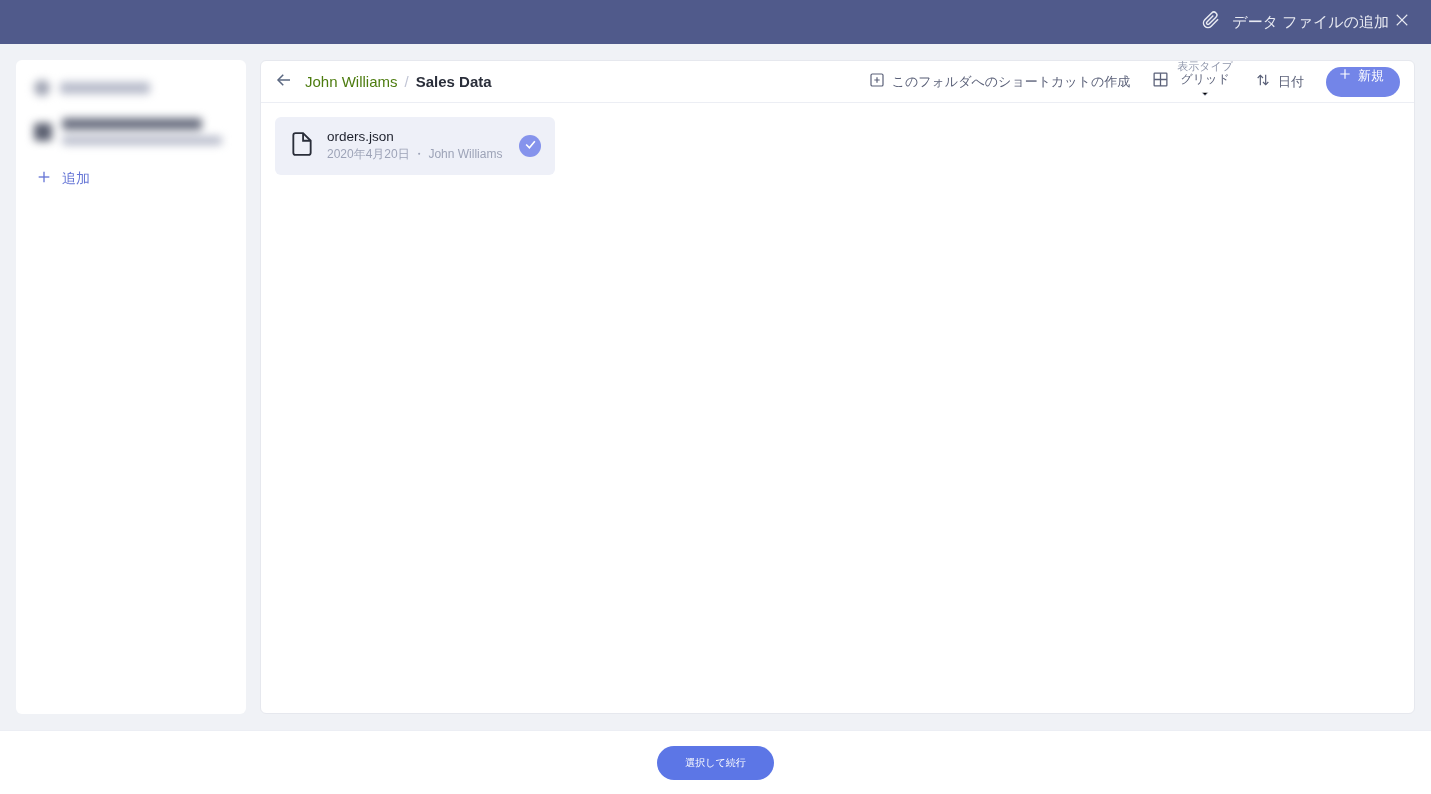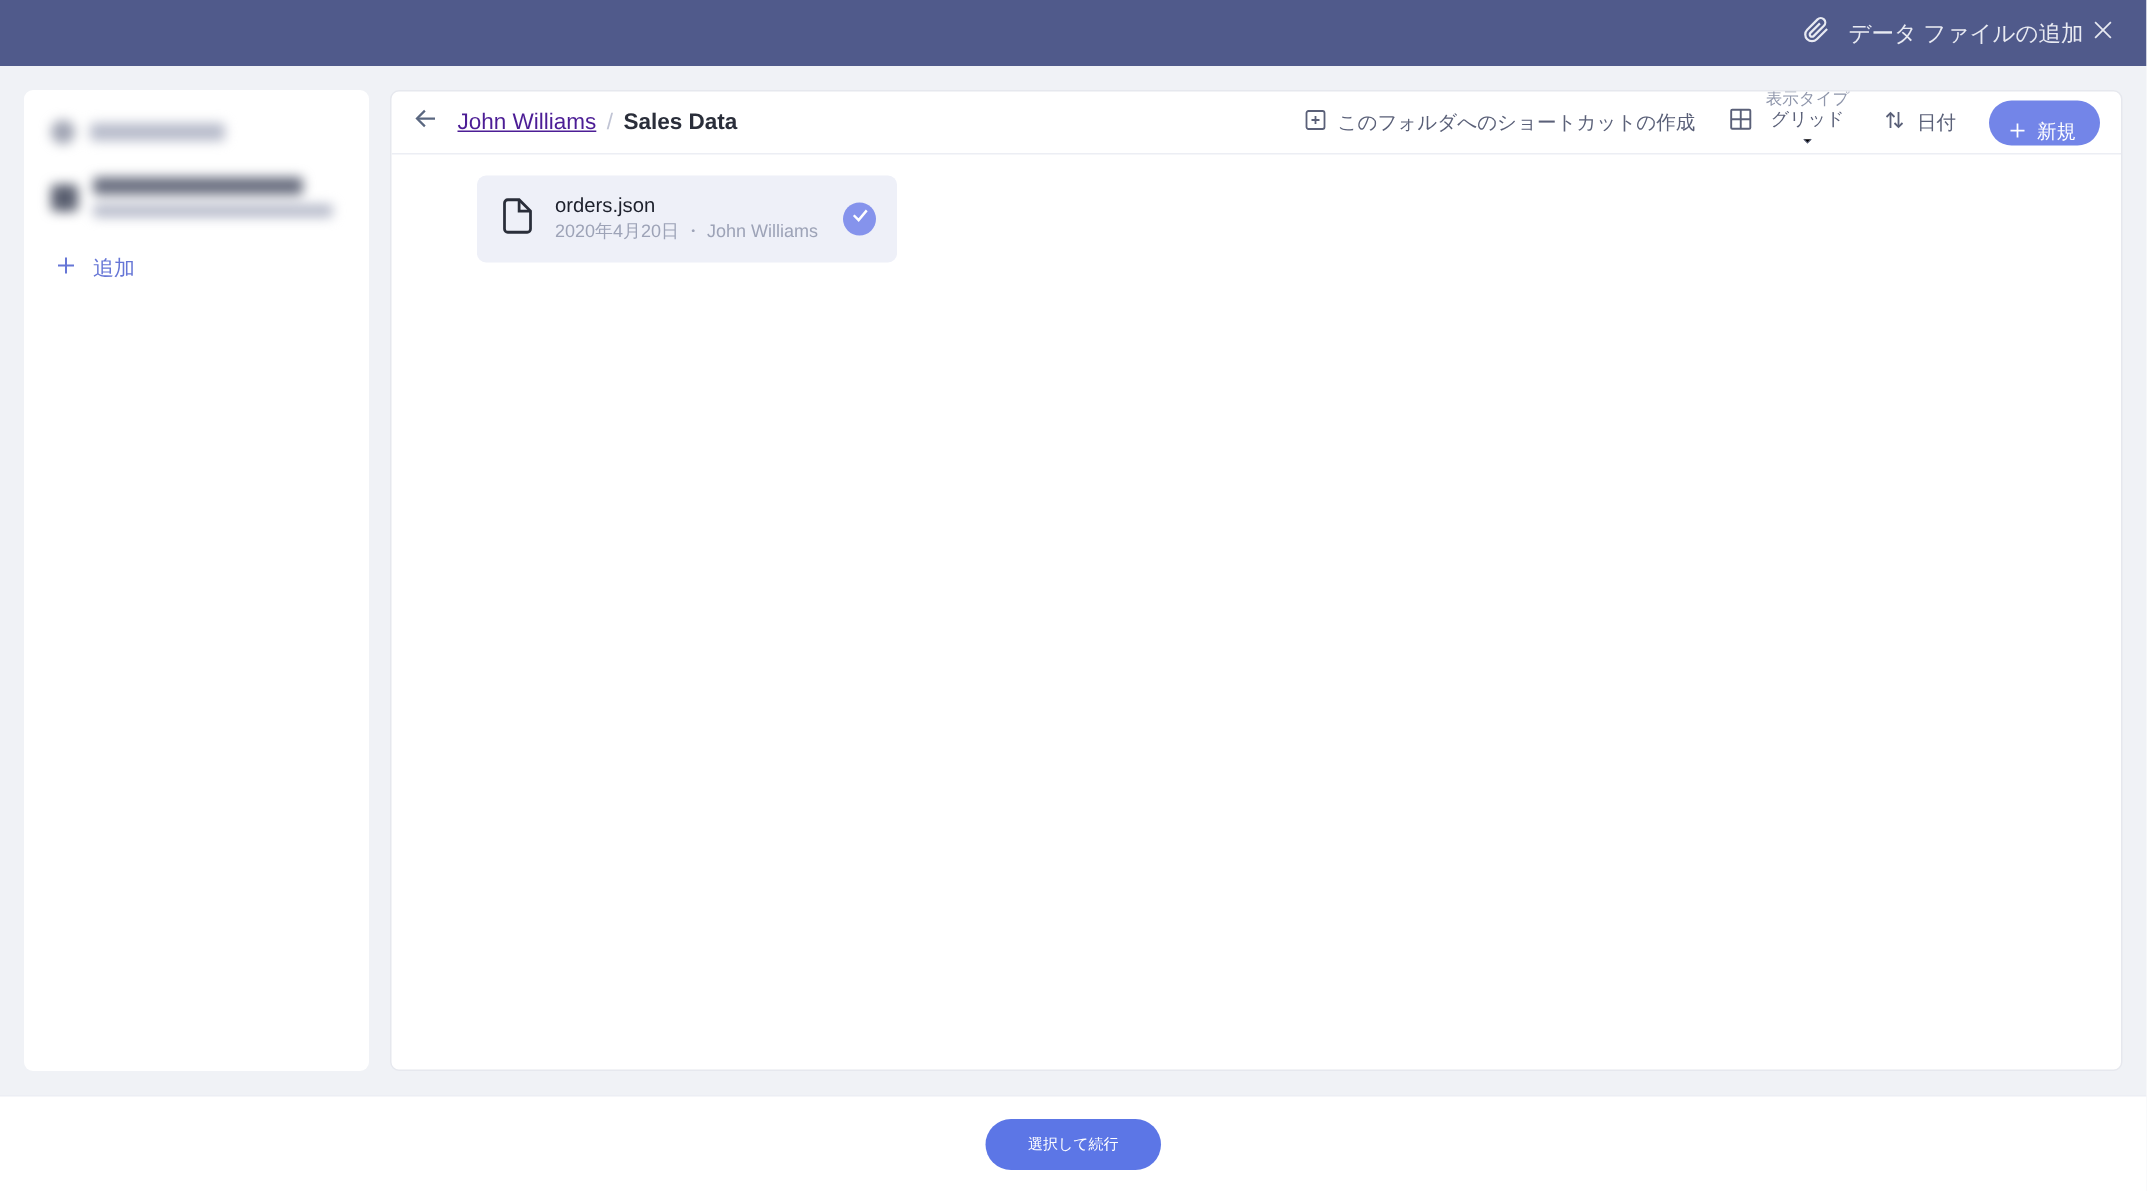--- a/index.html
+++ b/index.html
@@ -140,22 +140,21 @@
       stroke-width: 2;
       cursor: pointer;
     }
     .breadcrumb {
       display: flex;
       align-items: center;
       gap: 7px;
       font-size: 15px;
     }
     .breadcrumb-parent {
-      color: #4c1d95;
-      text-decoration: underline;
+      color: #4d7c0f;
     }
     .breadcrumb-sep {
       color: #c0c4d4;
     }
     .breadcrumb-current {
       color: #2a2e3a;
       font-weight: 600;
     }
     .toolbar-right {
       display: flex;
@@ -206,39 +205,38 @@
       stroke: #5a6078;
       stroke-width: 2;
     }
     .new-btn {
       background: #7385e8;
       color: #fff;
       border-radius: 20px;
       height: 30px;
       padding: 0 16px 0 12px;
       display: flex;
-      align-items: flex-end;
+      align-items: flex-start;
       gap: 6px;
       font-size: 13px;
       cursor: pointer;
     }
     .new-btn svg {
       width: 14px;
       height: 14px;
       stroke: #fff;
       stroke-width: 2;
     }
     .content-area {
       flex: 1;
       padding: 14px;
       display: flex;
       flex-wrap: wrap;
       align-content: flex-start;
       gap: 10px;
-      margin-left: 43px;
     }
     .file-card {
       width: 280px;
       background: #eef0f8;
       border-radius: 6px;
       padding: 12px 14px;
       display: flex;
       align-items: center;
       gap: 12px;
       position: relative;

